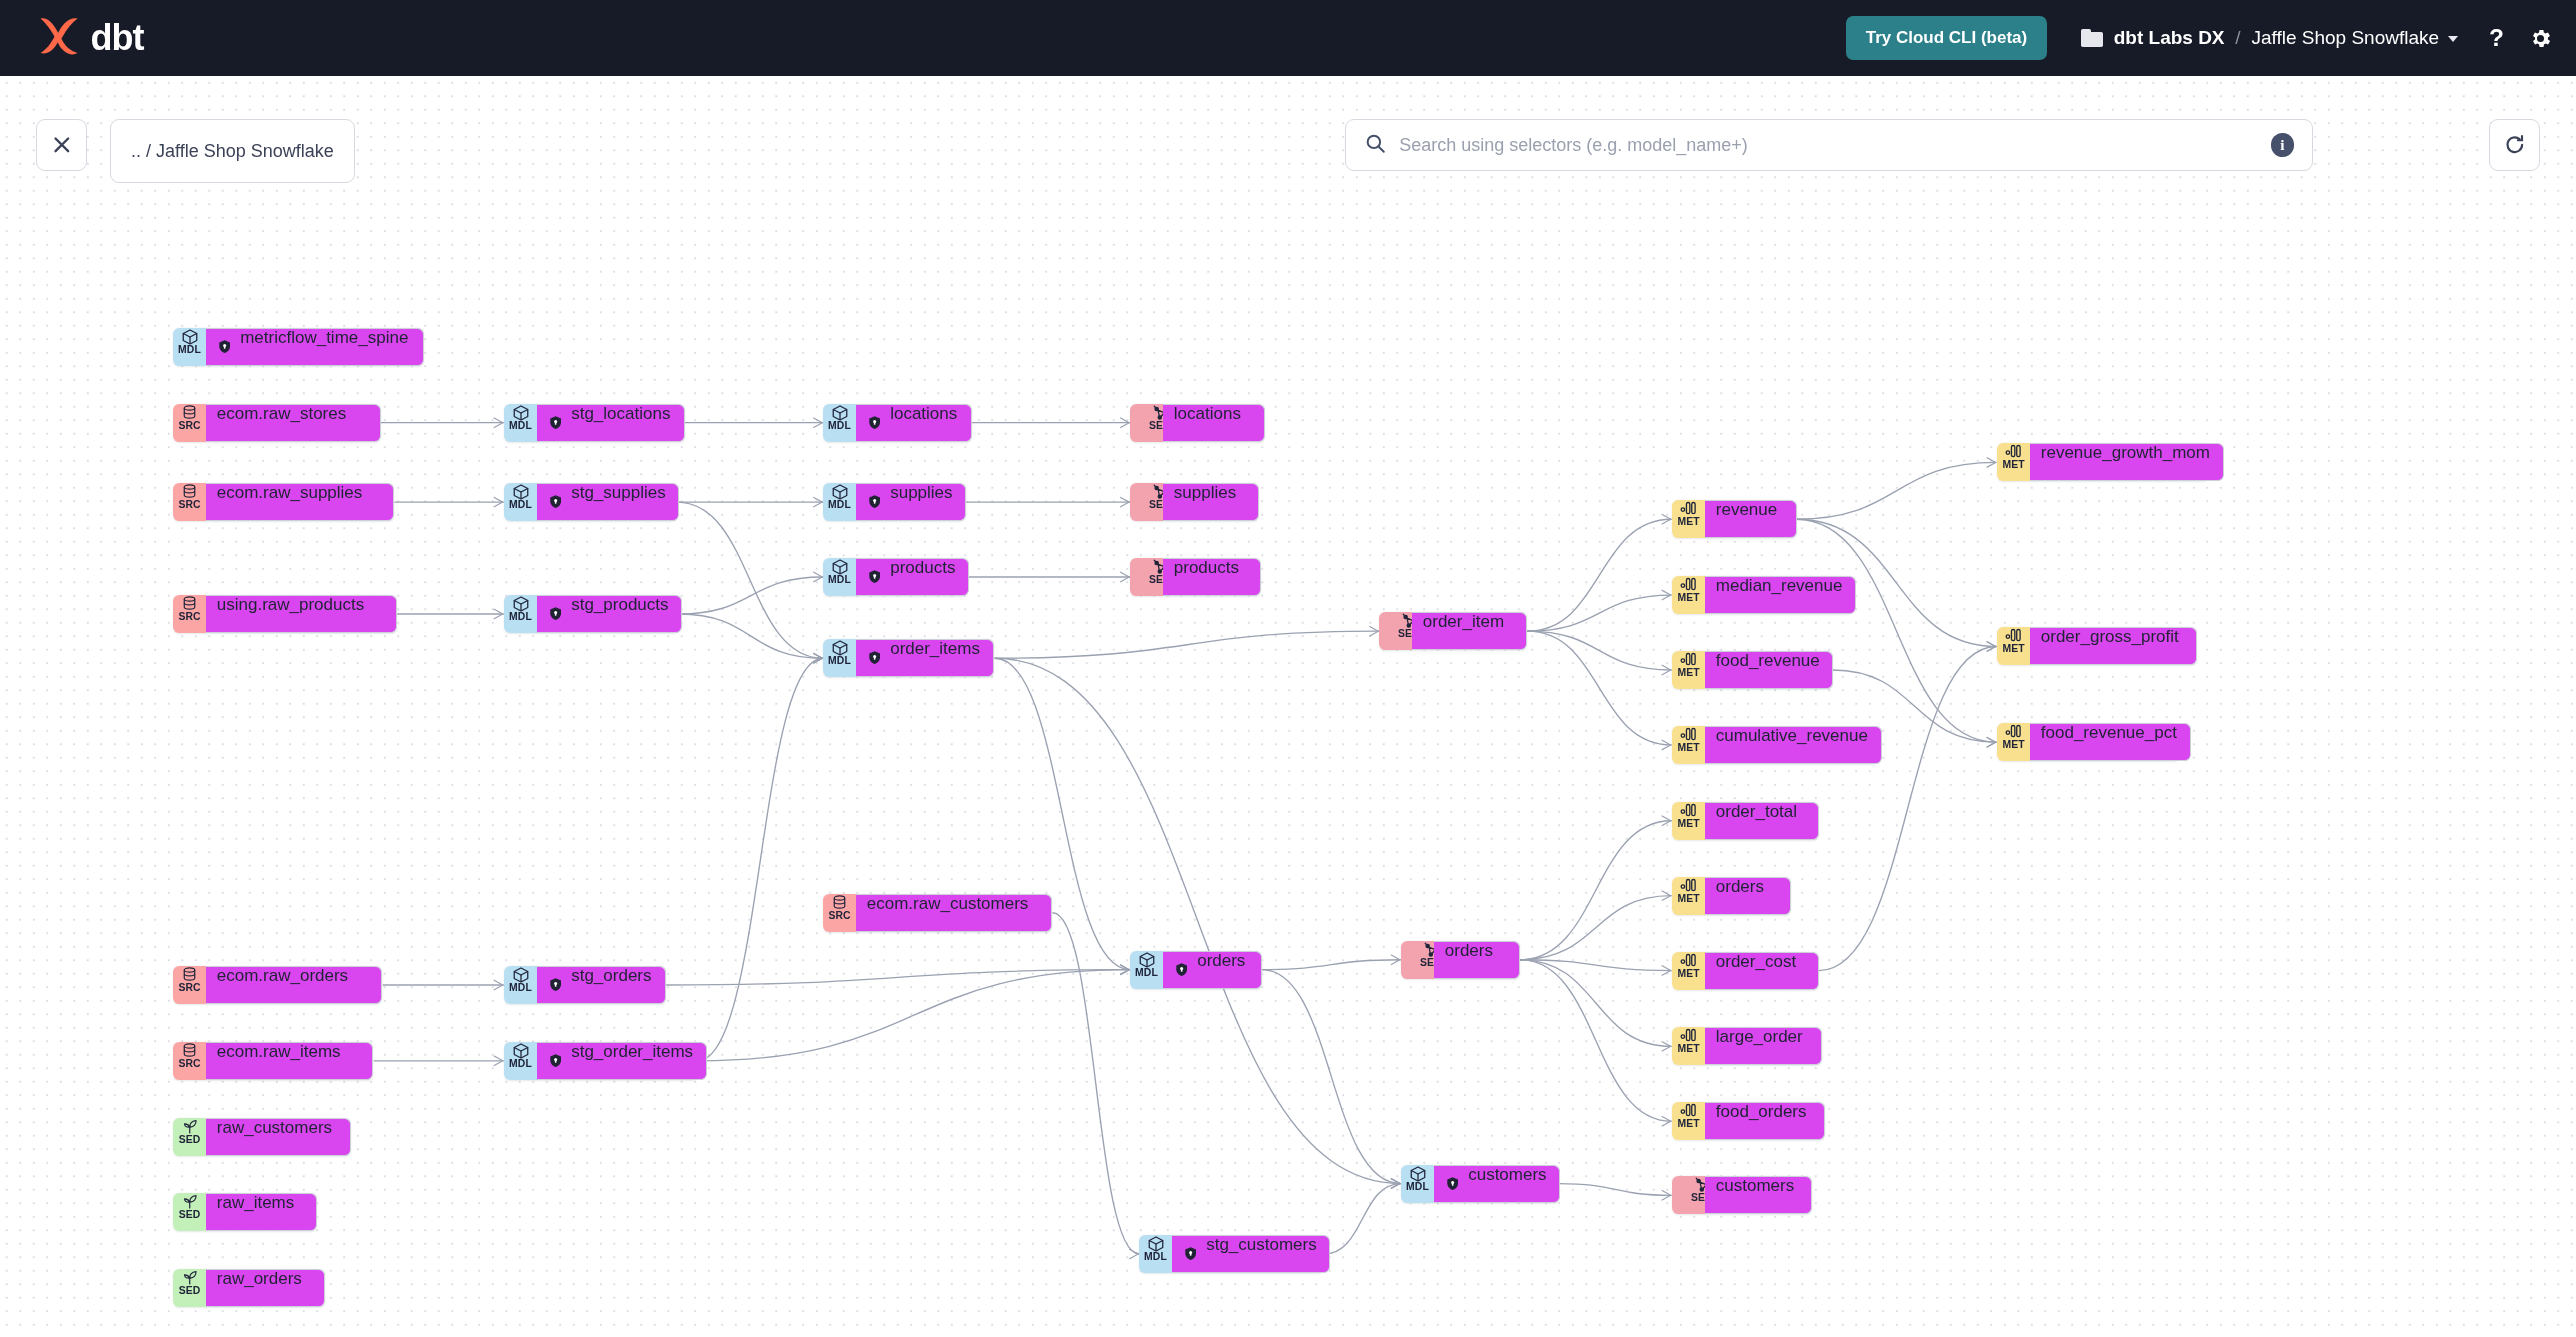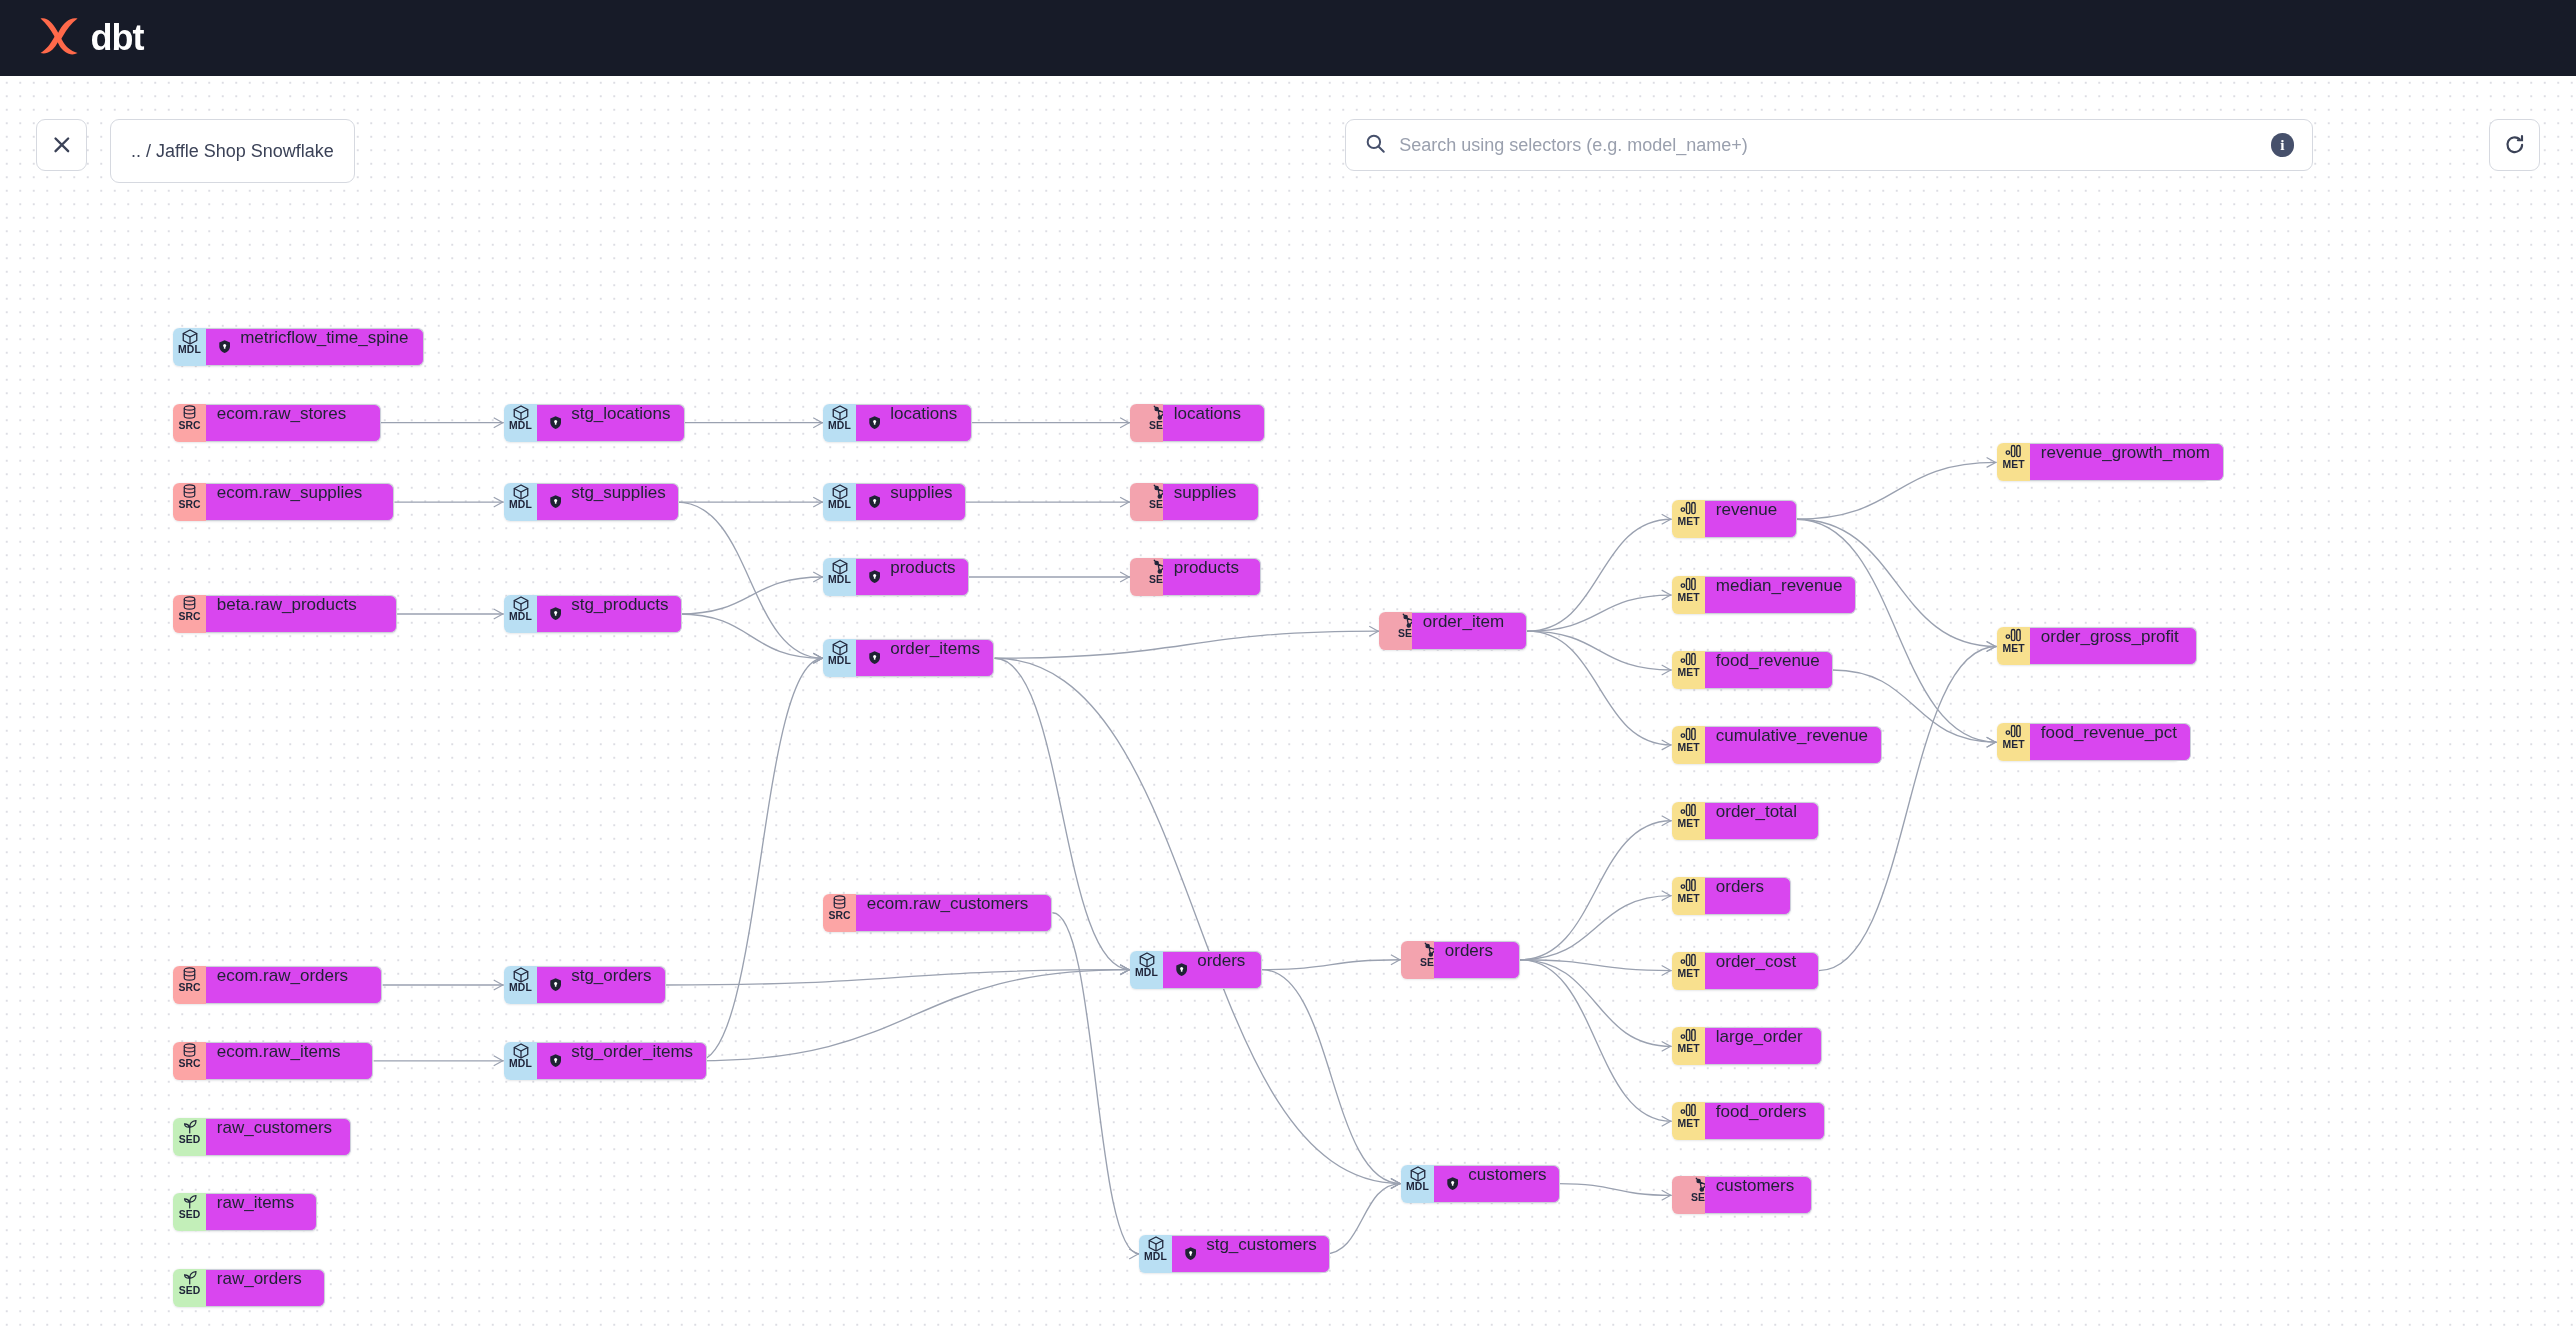--- a/index.html
+++ b/index.html
@@ -145,20 +145,38 @@
       <svg width="51" height="47" viewBox="0 0 56 52">
         <path d="M7 4 C14 2 20 8 25 17 L31 28 C34 34 40 40 48 42 C41 46 33 42 28 34 L22 23 C18 16 13 9 7 4 Z" fill="#ff694a"></path>
         <path d="M48 4 C41 9 36 16 32 23 L29 28 L25.5 21.5 L28 17 C33 8 40 2 48 4 Z" fill="#ff694a"></path>
         <path d="M7 42 C14 44 20 40 25 32 L28.5 26 L25 19.5 L22 25 C18 32 14 38 7 42 Z" fill="#ff694a"></path>
       </svg>
     </span>
     <span class="brand-word">dbt</span>
   </div>
 
 
+  <div class="nav-right">
+    <div class="cloud-cli-btn">Try Cloud CLI (beta)</div>
+    <div class="breadcrumb-nav">
+      <span class="folder-icon"></span>
+      <span class="crumb-org">dbt Labs DX</span>
+      <span class="crumb-sep">/</span>
+      <span class="crumb-proj">
+        <span>Jaffle Shop Snowflake</span>
+        <span class="caret-down"></span>
+      </span>
+    </div>
+    <span class="help-icon">?</span>
+    <span class="gear-icon">
+      <svg width="25" height="25" viewBox="0 0 24 24" fill="#ffffff">
+        <path d="M19.1 12.9a7.6 7.6 0 0 0 0-1.8l2-1.5-1.9-3.3-2.4.9a7.3 7.3 0 0 0-1.6-.9l-.4-2.5h-3.8l-.4 2.5c-.6.2-1.1.5-1.6.9l-2.4-.9L4.8 9.6l2 1.5a7.6 7.6 0 0 0 0 1.8l-2 1.5 1.9 3.3 2.4-.9c.5.4 1 .7 1.6.9l.4 2.5h3.8l.4-2.5c.6-.2 1.1-.5 1.6-.9l2.4.9 1.9-3.3-2.1-1.5zM12 15.4a3.4 3.4 0 1 1 0-6.8 3.4 3.4 0 0 1 0 6.8z"></path>
+      </svg>
+    </span>
+  </div>
 </div>
 
 <div class="canvas">
   <svg class="edges" id="edge-layer" viewBox="0 0 2854 1398" width="2576" height="1262">
       <path d="M 422 384 C 492.72 384, 487.28 384, 558 384" fill="none" stroke="#9aa1b0" stroke-width="1.5"></path>
       <path d="M 547 378.5 L 557 384 L 547 389.5" fill="none" stroke="#9aa1b0" stroke-width="1.3"></path>
       <path d="M 437 472 C 499.92 472, 495.08 472, 558 472" fill="none" stroke="#9aa1b0" stroke-width="1.5"></path>
       <path d="M 547 466.5 L 557 472 L 547 477.5" fill="none" stroke="#9aa1b0" stroke-width="1.3"></path>
       <path d="M 440 596 C 501.36 596, 496.64 596, 558 596" fill="none" stroke="#9aa1b0" stroke-width="1.5"></path>
       <path d="M 547 590.5 L 557 596 L 547 601.5" fill="none" stroke="#9aa1b0" stroke-width="1.3"></path>
@@ -291,21 +309,21 @@
           <span class="badge-glyph">
             <svg width="17" height="17" viewBox="0 0 24 24" stroke="#20253a" stroke-width="1.7" fill="none">
               <ellipse cx="12" cy="5.6" rx="7.4" ry="3"></ellipse>
               <path d="M4.6 5.6 v5.4 c0 1.7 3.3 3 7.4 3 s7.4-1.3 7.4-3 V5.6"></path>
               <path d="M4.6 11.4 v5.4 c0 1.7 3.3 3 7.4 3 s7.4-1.3 7.4-3 v-5.4"></path>
             </svg>
           </span>
           <span class="badge-text">SRC</span>
         </div>
         <div class="node-body">
-          <span class="node-label">beta.raw_products</span>
+          <span class="node-label">using.raw_products</span>
         </div>
       </div>
       <div class="node" style="left: 173px; top: 890px; width: 209px;">
         <div class="node-badge badge-src">
           <span class="badge-glyph">
             <svg width="17" height="17" viewBox="0 0 24 24" stroke="#20253a" stroke-width="1.7" fill="none">
               <ellipse cx="12" cy="5.6" rx="7.4" ry="3"></ellipse>
               <path d="M4.6 5.6 v5.4 c0 1.7 3.3 3 7.4 3 s7.4-1.3 7.4-3 V5.6"></path>
               <path d="M4.6 11.4 v5.4 c0 1.7 3.3 3 7.4 3 s7.4-1.3 7.4-3 v-5.4"></path>
             </svg>

